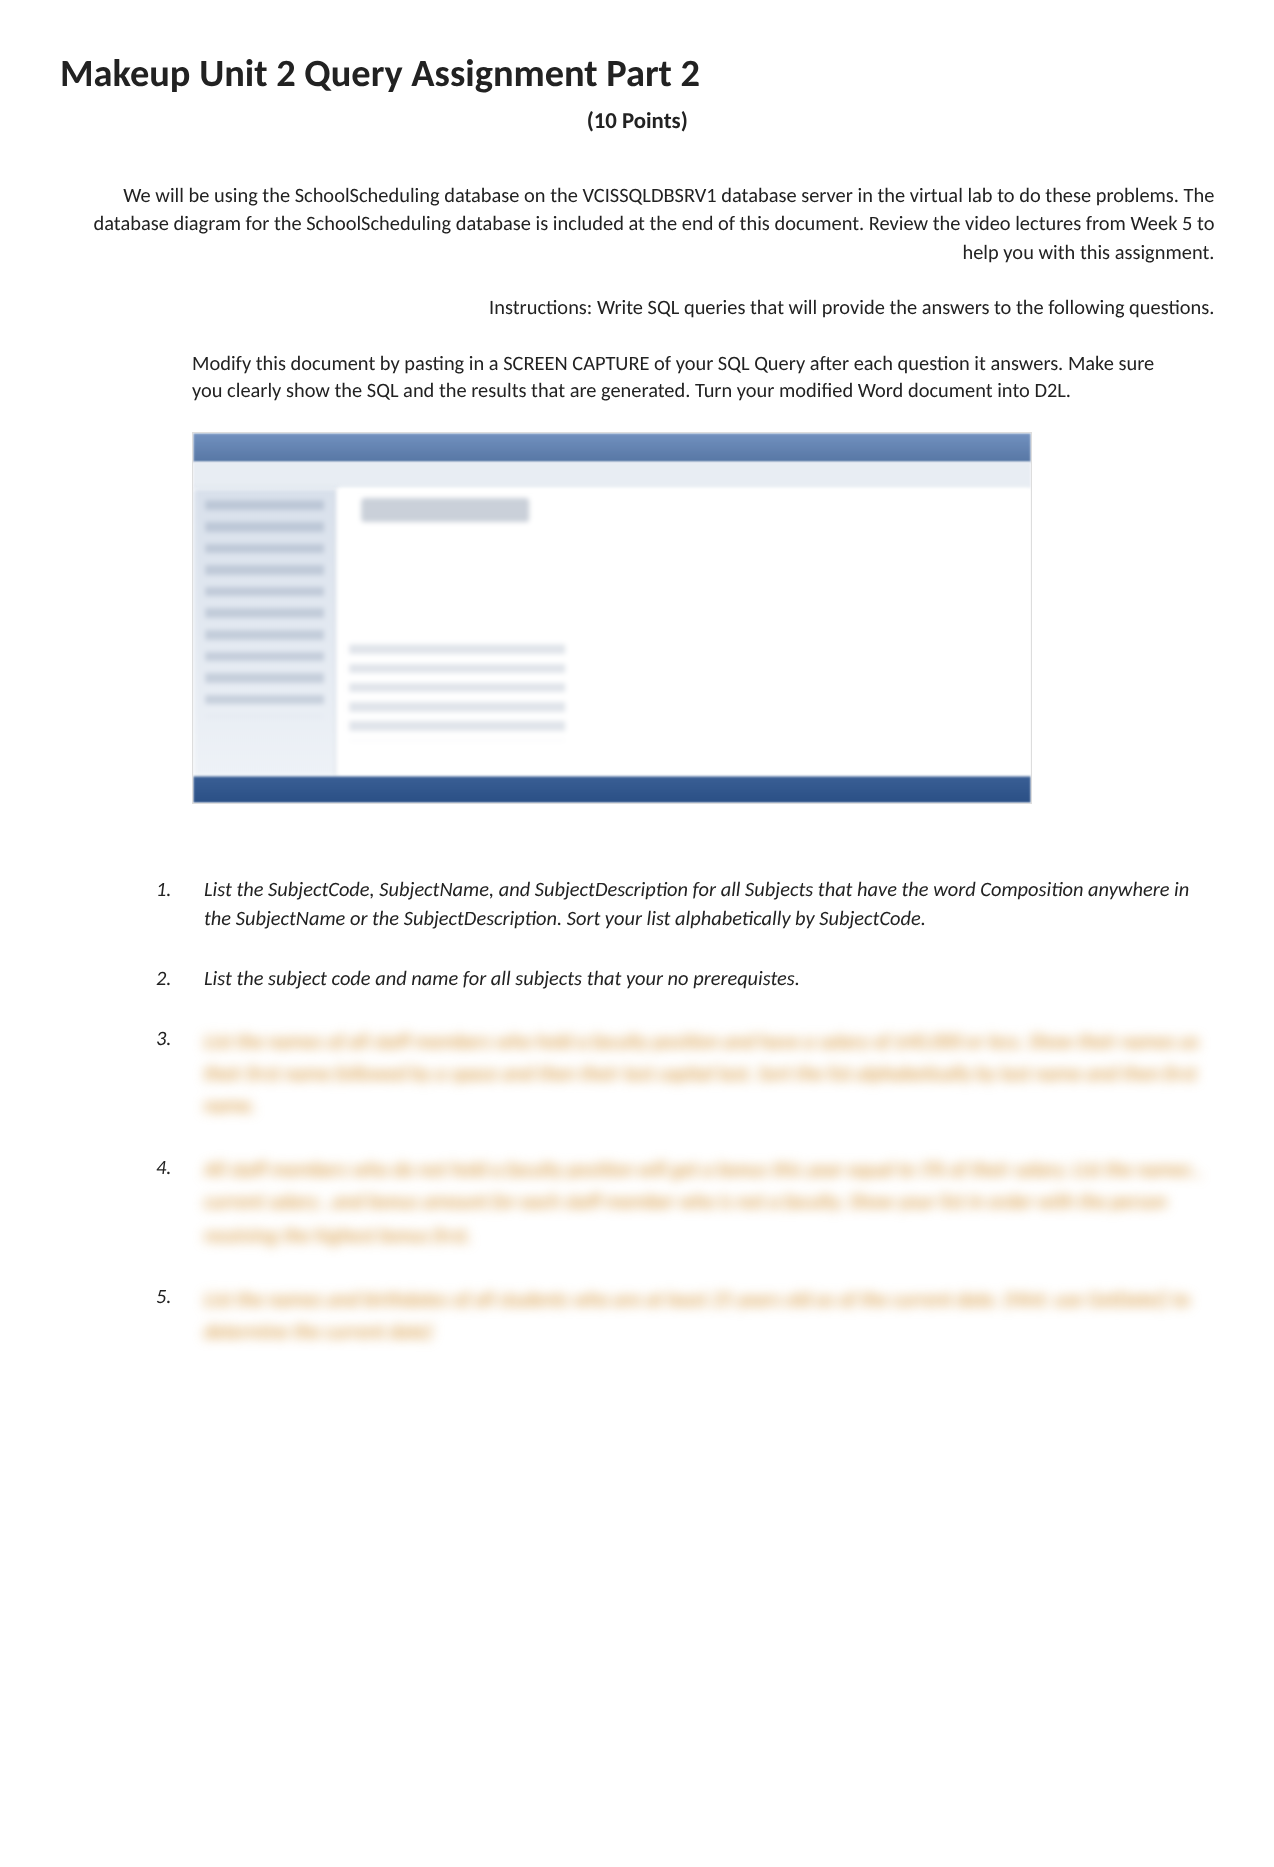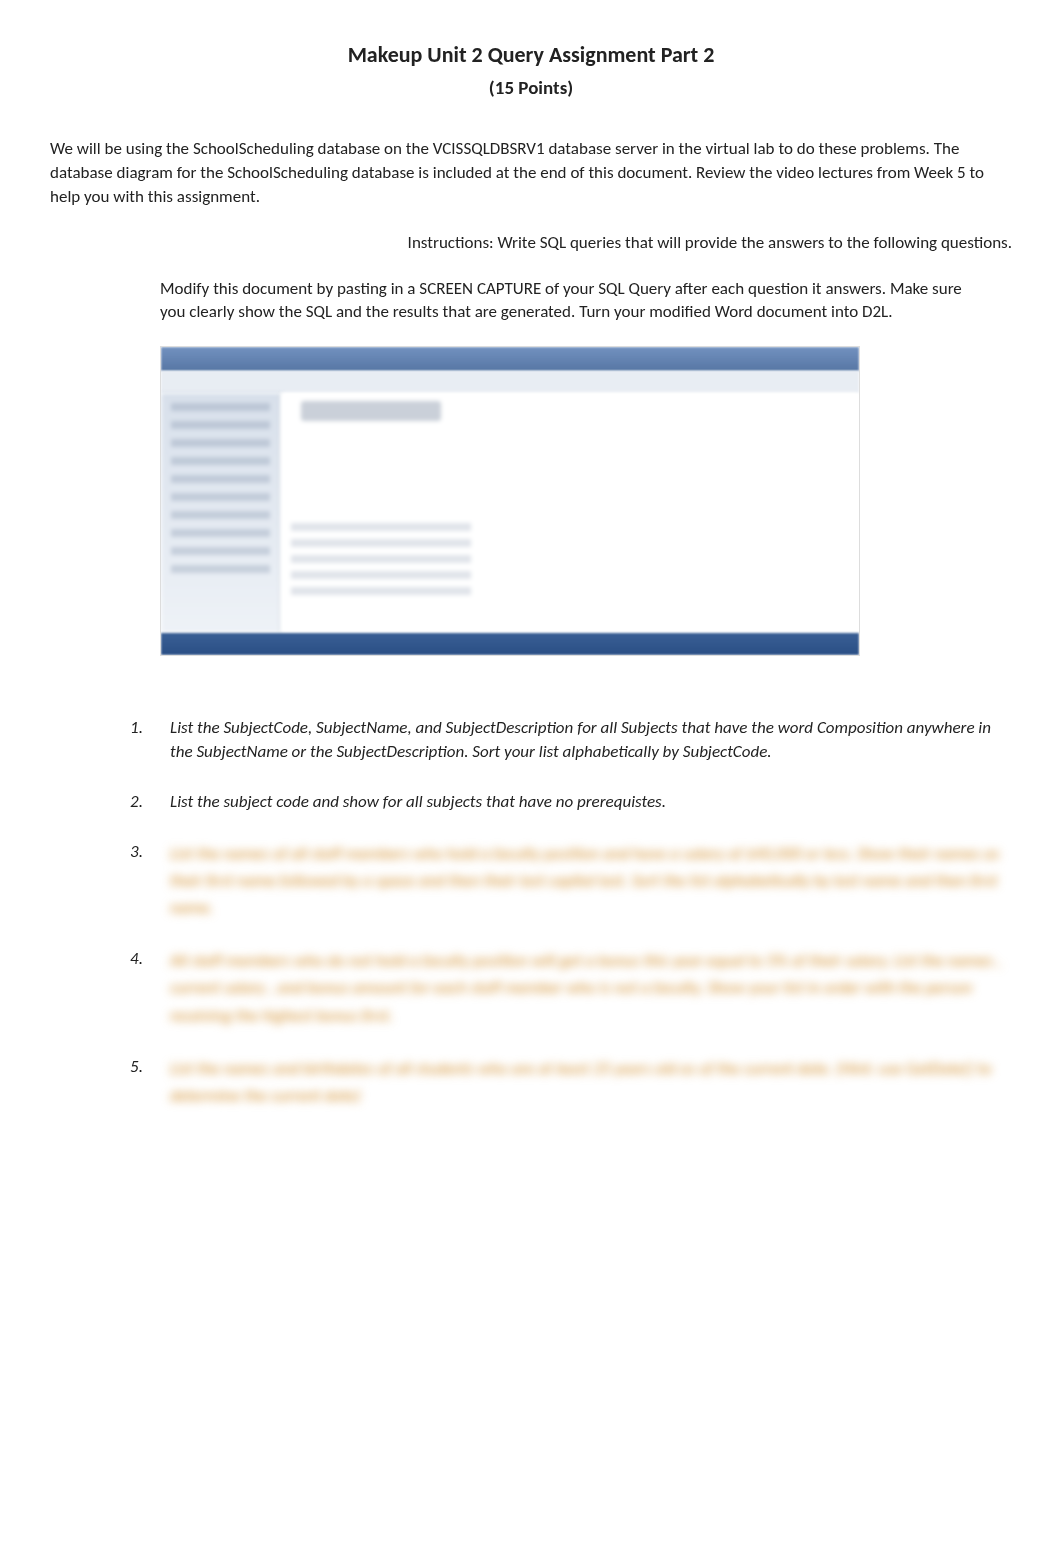--- a/index.html
+++ b/index.html
@@ -10,33 +10,33 @@
     body {
       font-family: Calibri, Arial, sans-serif;
       background: #ffffff;
       width: 1062px;
       padding: 40px 50px;
       color: #222;
       font-size: 17px;
       line-height: 1.4;
     }
     .title {
-      text-align: center;
       font-weight: bold;
-      font-size: 22px;
+      font-size: 32px;
       margin-bottom: 4px;
     }
     .subtitle {
       text-align: center;
       font-weight: bold;
       font-size: 19px;
       margin-bottom: 36px;
     }
     .intro {
       margin-bottom: 22px;
+      text-align: right;
     }
     .instructions-line {
       margin-bottom: 22px;
       text-align: right;
     }
     .indented {
       margin-left: 110px;
       margin-right: 50px;
       margin-bottom: 22px;
     }
@@ -151,21 +151,21 @@
       line-height: 1.6;
     }
     .blurred-text.orange {
       color: #d08820;
     }
   </style>
 </head>
 <body>
 
 <div class="title">Makeup Unit 2 Query Assignment Part 2</div>
-<div class="subtitle">(15 Points)</div>
+<div class="subtitle">(10 Points)</div>
 
 <p class="intro">We will be using the SchoolScheduling database on the VCISSQLDBSRV1 database server in the virtual lab to do these problems.  The database diagram for the SchoolScheduling database is included at the end of this document.  Review the video lectures from Week 5 to help you with this assignment.</p>
 
 <p class="instructions-line">Instructions: Write SQL queries that will provide the answers to the following questions.</p>
 
 <p class="indented">Modify this document by pasting in a SCREEN CAPTURE of your SQL Query after each question it answers.  Make sure you clearly show the SQL and the results that are generated.  Turn your modified Word document into D2L.</p>
 
 <div class="screenshot">
   <div class="ss-titlebar"></div>
   <div class="ss-menubar"></div>
@@ -174,21 +174,21 @@
     <div class="ss-right"></div>
   </div>
   <div class="ss-bottom"></div>
 </div>
 
 <ol class="questions">
   <li>
     <span>List the SubjectCode, SubjectName, and SubjectDescription for all Subjects that have the word Composition anywhere in the SubjectName or the SubjectDescription.  Sort your list alphabetically by SubjectCode.</span>
   </li>
   <li>
-    <span>List the subject code and show for all subjects that have no prerequistes.</span>
+    <span>List the subject code and name for all subjects that your no prerequistes.</span>
   </li>
   <li>
     <span class="blurred-text orange">List the names of all staff members  who hold a faculty position and have a salary of $40,000 or less.   Show their names as their first name  followed by a space  and then their last capital last.  Sort the list alphabetically by last name and then first name.</span>
   </li>
   <li>
     <span class="blurred-text orange">All staff members  who do not hold a faculty position  will get a bonus this year equal to 5% of their salary.    List the names , current salary , and bonus amount for each staff member who is not a faculty.    Show your list in order with the person receiving the highest bonus first.</span>
   </li>
   <li>
     <span class="blurred-text orange">List the names and birthdates of all students who are at least 25 years old as of the current date.    (Hint:  use GetDate() to determine the current date)</span>
   </li>

